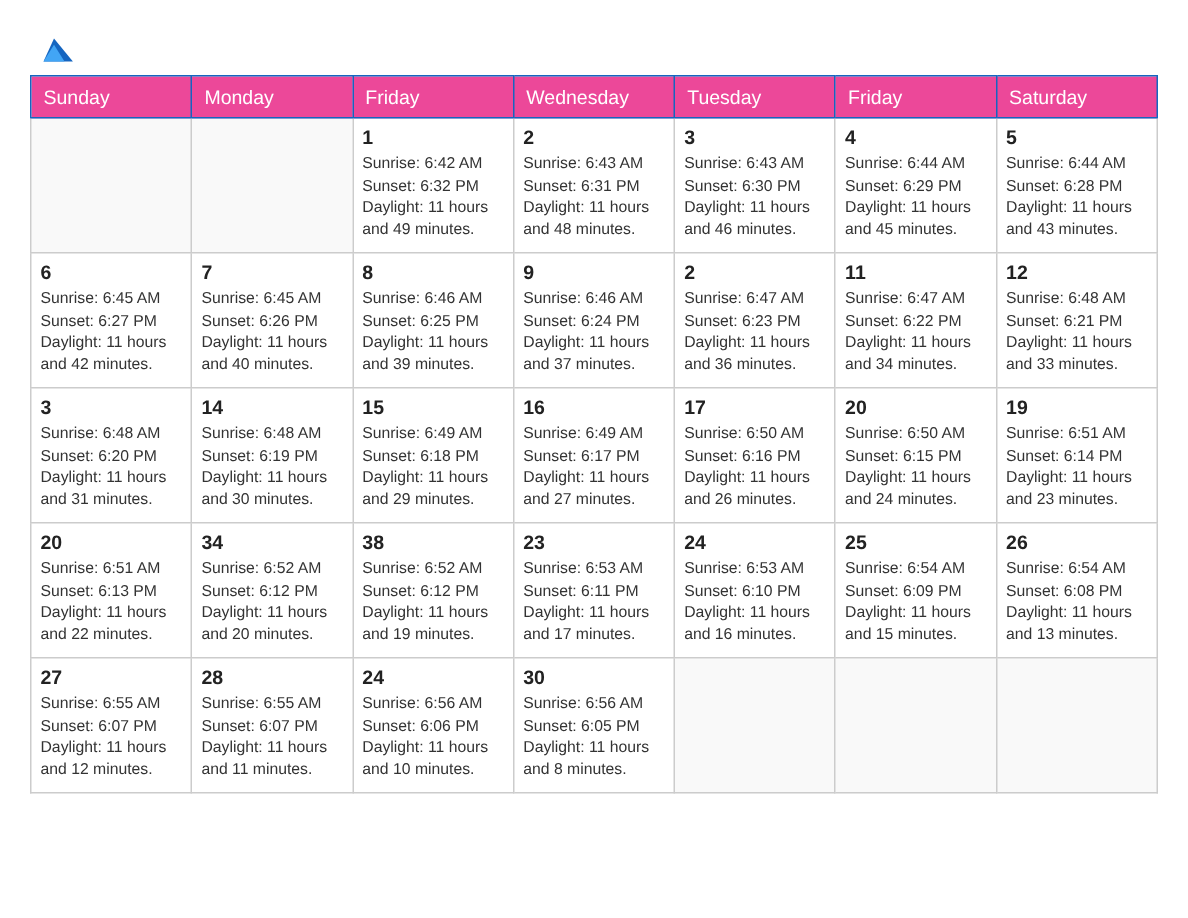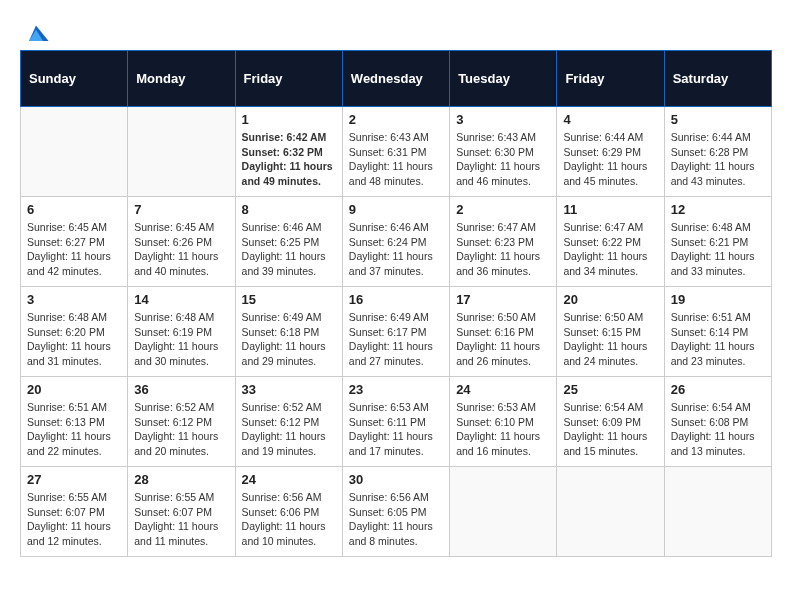--- a/index.html
+++ b/index.html
@@ -46,25 +46,25 @@
     .location-title {
       font-size: 16px;
       color: #333;
     }
     .calendar {
       width: 100%;
       border-collapse: collapse;
       border: 1px solid #ccc;
     }
     .calendar th {
-      background-color: #0f172a;
+      background-color: #ec4899;
       color: #fff;
       font-size: 13px;
-      font-weight: bold;
-      padding: 20px 8px;
+      font-weight: normal;
+      padding: 6px 8px;
       text-align: left;
       border: 1px solid #1565c0;
     }
     .calendar td {
       vertical-align: top;
       border: 1px solid #ccc;
       padding: 5px 6px;
       width: calc(100% / 7);
       min-height: 80px;
       font-size: 11px;
@@ -122,21 +122,21 @@
         <th>Friday</th>
         <th>Saturday</th>
       </tr>
   </thead>
   <tbody id="calendar-body">
   <tr class="week-row">
         <td class="empty"></td>
         <td class="empty"></td>
         <td>
           <span class="day-number">1</span>
-          <div class="day-detail" style="white-space: pre-line; font-weight: bold;">Sunrise: 6:42 AM
+          <div class="day-detail" style="white-space: pre-line;">Sunrise: 6:42 AM
 Sunset: 6:32 PM
 Daylight: 11 hours and 49 minutes.</div>
         </td>
         <td>
           <span class="day-number">2</span>
           <div class="day-detail" style="white-space: pre-line;">Sunrise: 6:43 AM
 Sunset: 6:31 PM
 Daylight: 11 hours and 48 minutes.</div>
         </td>
         <td>
@@ -247,27 +247,27 @@
         </td>
       </tr>
       <tr class="week-row">
         <td>
           <span class="day-number">20</span>
           <div class="day-detail" style="white-space: pre-line;">Sunrise: 6:51 AM
 Sunset: 6:13 PM
 Daylight: 11 hours and 22 minutes.</div>
         </td>
         <td>
-          <span class="day-number">36</span>
+          <span class="day-number">34</span>
           <div class="day-detail" style="white-space: pre-line;">Sunrise: 6:52 AM
 Sunset: 6:12 PM
 Daylight: 11 hours and 20 minutes.</div>
         </td>
         <td>
-          <span class="day-number">33</span>
+          <span class="day-number">38</span>
           <div class="day-detail" style="white-space: pre-line;">Sunrise: 6:52 AM
 Sunset: 6:12 PM
 Daylight: 11 hours and 19 minutes.</div>
         </td>
         <td>
           <span class="day-number">23</span>
           <div class="day-detail" style="white-space: pre-line;">Sunrise: 6:53 AM
 Sunset: 6:11 PM
 Daylight: 11 hours and 17 minutes.</div>
         </td>

